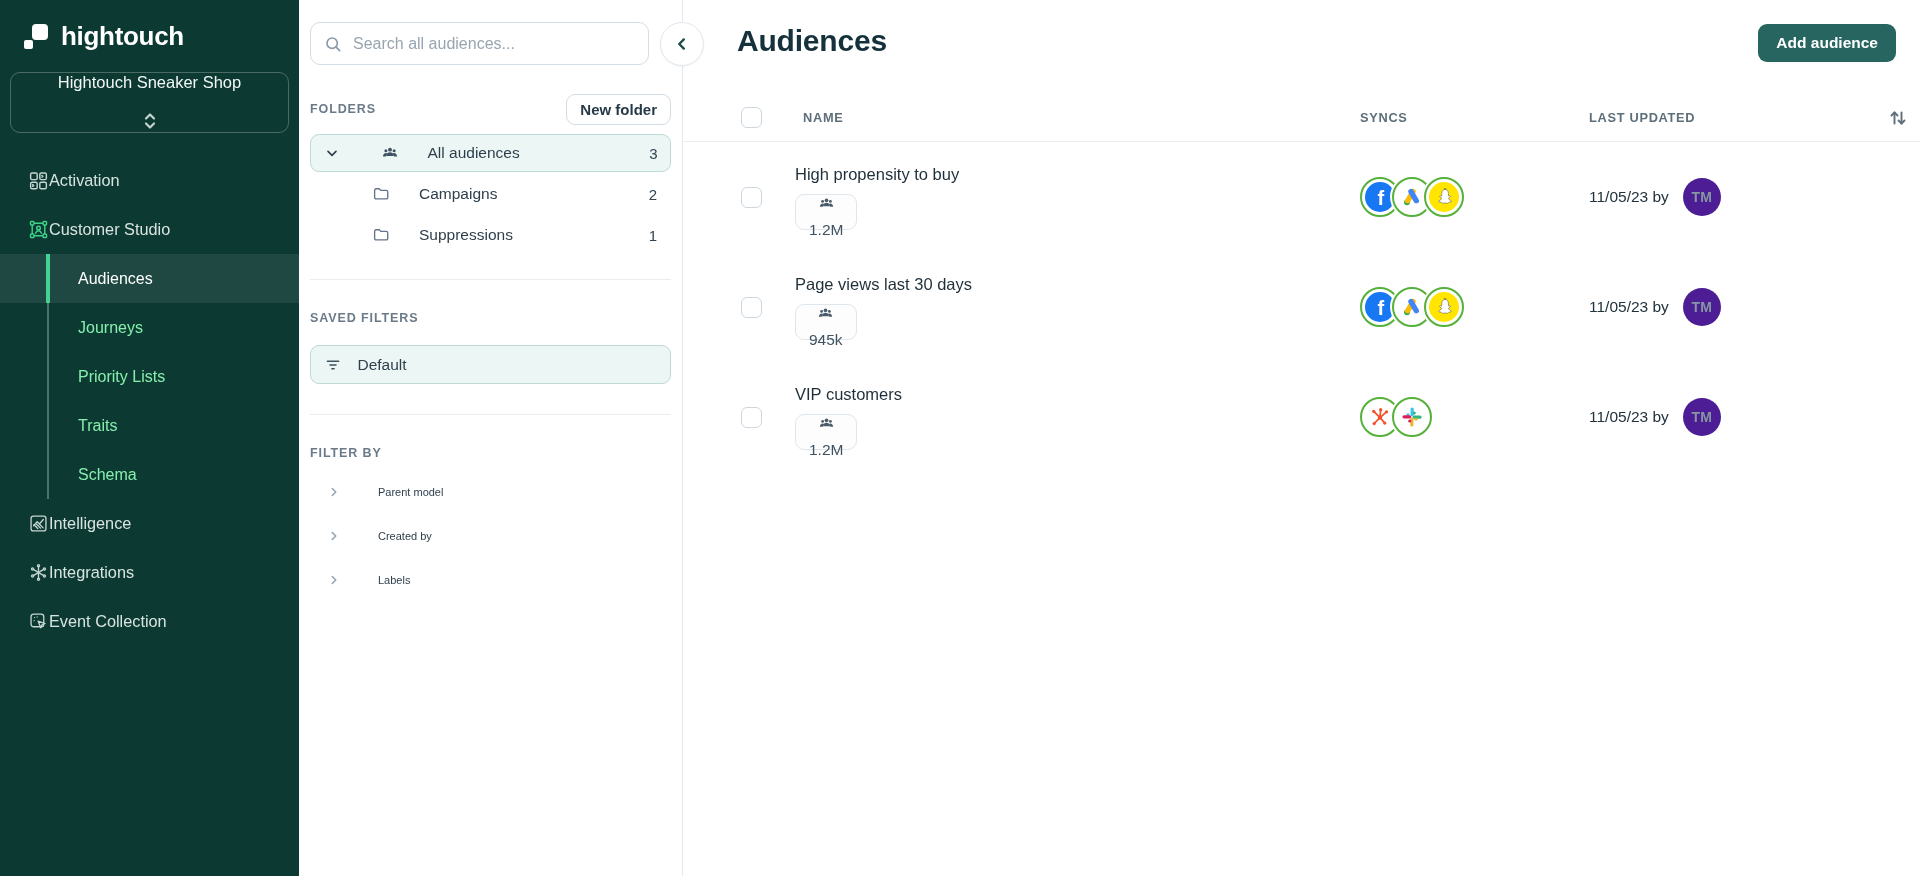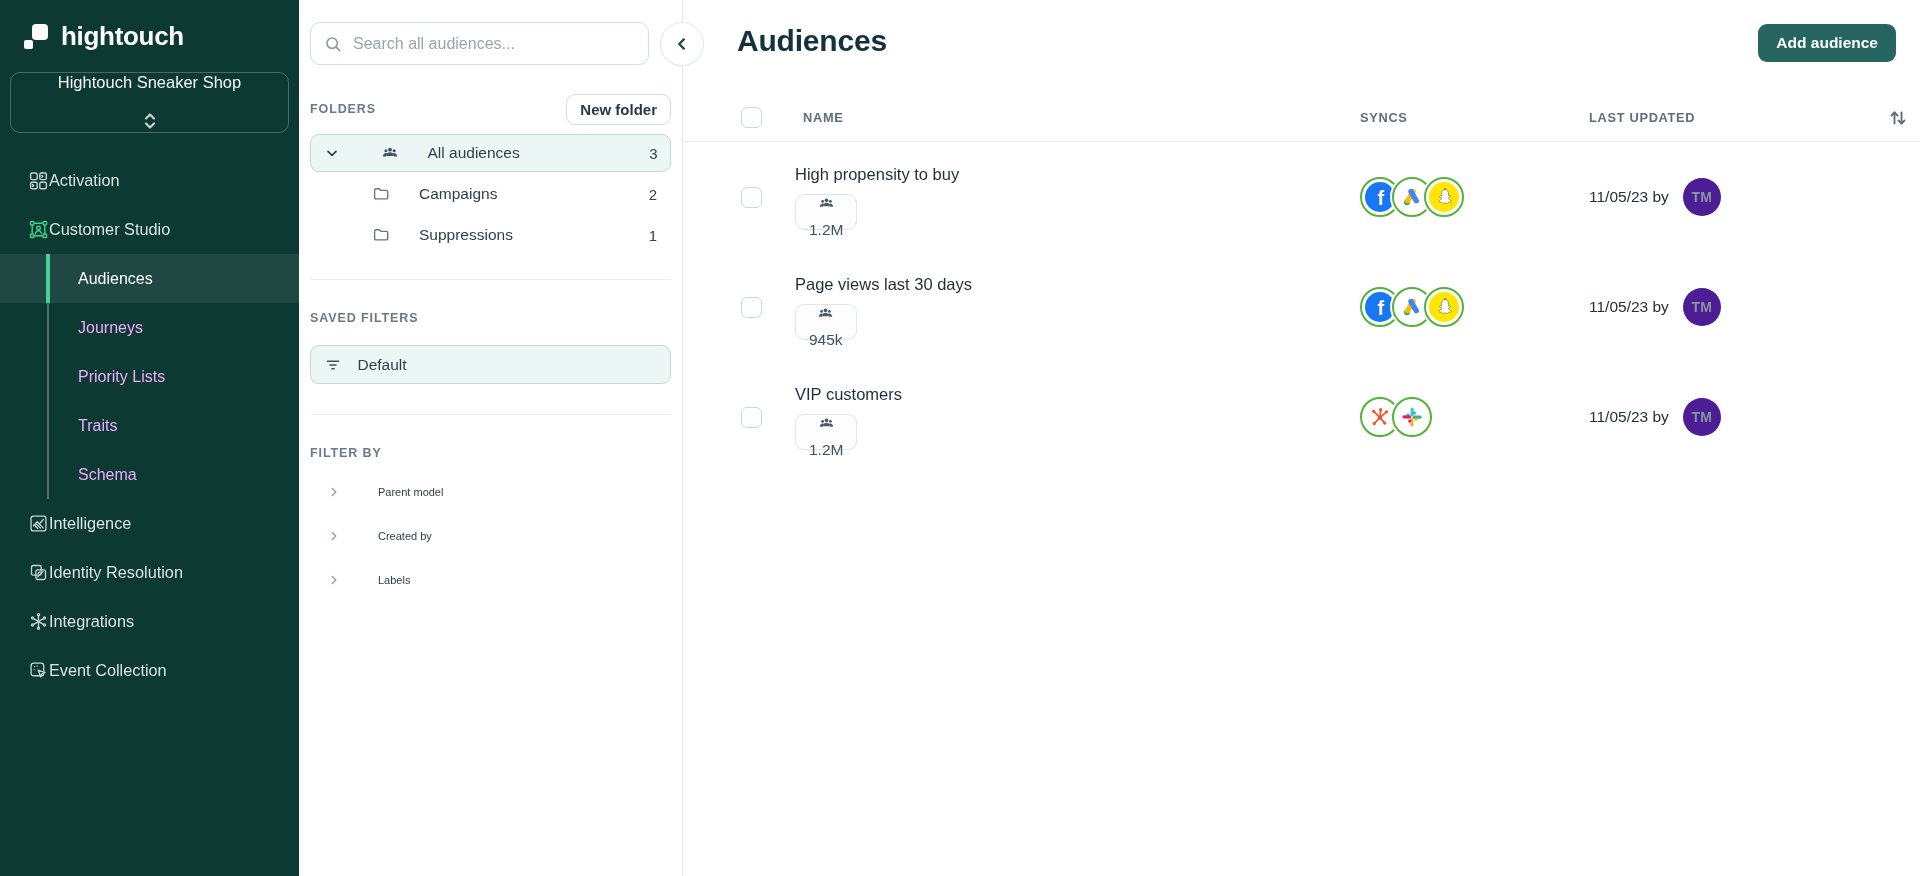--- a/index.html
+++ b/index.html
@@ -38,21 +38,21 @@
     padding-left:28px; font-size:16.3px; color:#d9e4e1; cursor:pointer;
   }
   .nav-item .nicon { width:21px; height:21px; flex:none; }
   .subnav { position:relative; }
   .subnav .rail {
     position:absolute; left:47px; top:0; bottom:0; width:2px;
     background:rgba(255,255,255,0.28);
   }
   .sub-item {
     height:49px; display:flex; align-items:center;
-    padding-left:78px; font-size:16px; color:#f0abfc;
+    padding-left:78px; font-size:16px; color:#86efac;
     position:relative; cursor:pointer;
   }
   .sub-item.active { background:rgba(255,255,255,0.08); color:#ffffff; }
   .sub-item.active .active-bar {
     position:absolute; left:46px; top:0; bottom:0; width:4px;
     background:#42d392; z-index:2;
   }
 
   
   .panel {
@@ -261,31 +261,20 @@
           <rect x="3.5" y="3.5" width="17" height="17" rx="2.5"></rect>
           <path d="M6.5 14.5 L10.5 10 L13 12.5 L17.5 7.5"></path>
           <path d="M6.8 13.5 L11.2 17.8"></path>
             <path d="M9.8 12.8 L14.3 17.3"></path>
             <path d="M13.4 13.2 L17.3 17"></path>
         </svg>
       </span>
       <span>Intelligence</span>
     </div>
 
-    <div class="nav-item">
-      <span class="nicon">
-        <svg width="21" height="21" viewBox="0 0 24 24" fill="none" stroke="#c6d5d1" stroke-width="1.5" stroke-linecap="round" stroke-linejoin="round">
-          <rect x="4" y="4" width="11" height="11" rx="2"></rect>
-          <rect x="9" y="9" width="11" height="11" rx="2"></rect>
-          <path d="M11 17 L17 11"></path>
-            <path d="M11.5 13 L13 11.5"></path>
-        </svg>
-      </span>
-      <span>Identity Resolution</span>
-    </div>
 
     <div class="nav-item">
       <span class="nicon">
         <svg width="21" height="21" viewBox="0 0 24 24" fill="none" stroke="#c6d5d1" stroke-width="1.5" stroke-linecap="round">
           <circle cx="12" cy="12" r="1.8" fill="#c6d5d1" stroke="none"></circle>
           <path d="M12 10 V5.5"></path>
             <path d="M13.6 11 L17.5 8.7"></path>
             <path d="M13.6 13 L17.5 15.3"></path>
           <path d="M12 14 V18.5"></path>
             <path d="M10.4 13 L6.5 15.3"></path>

